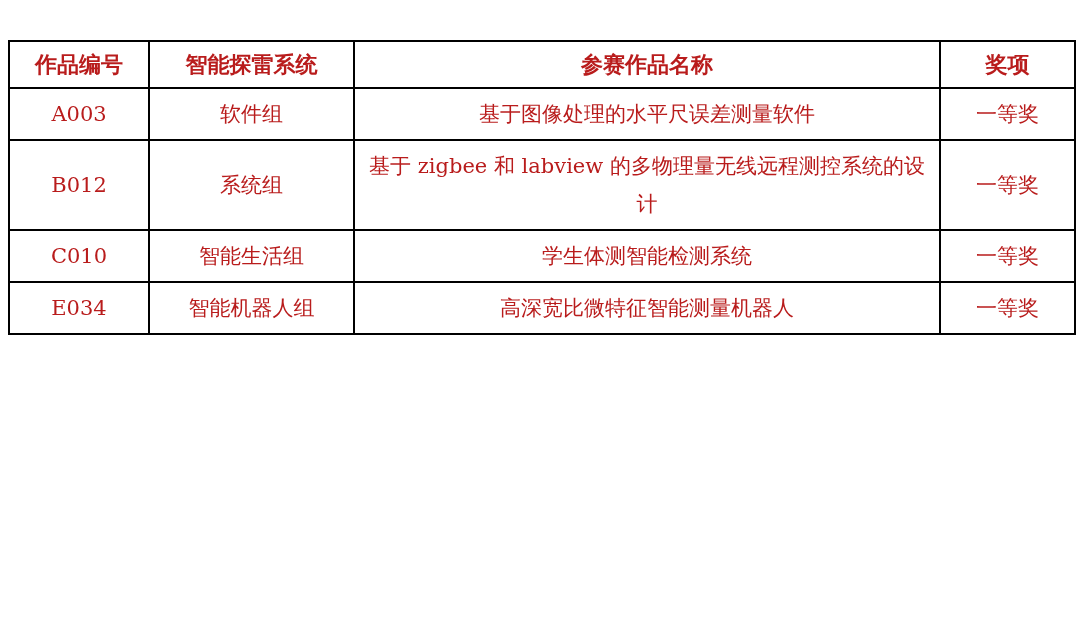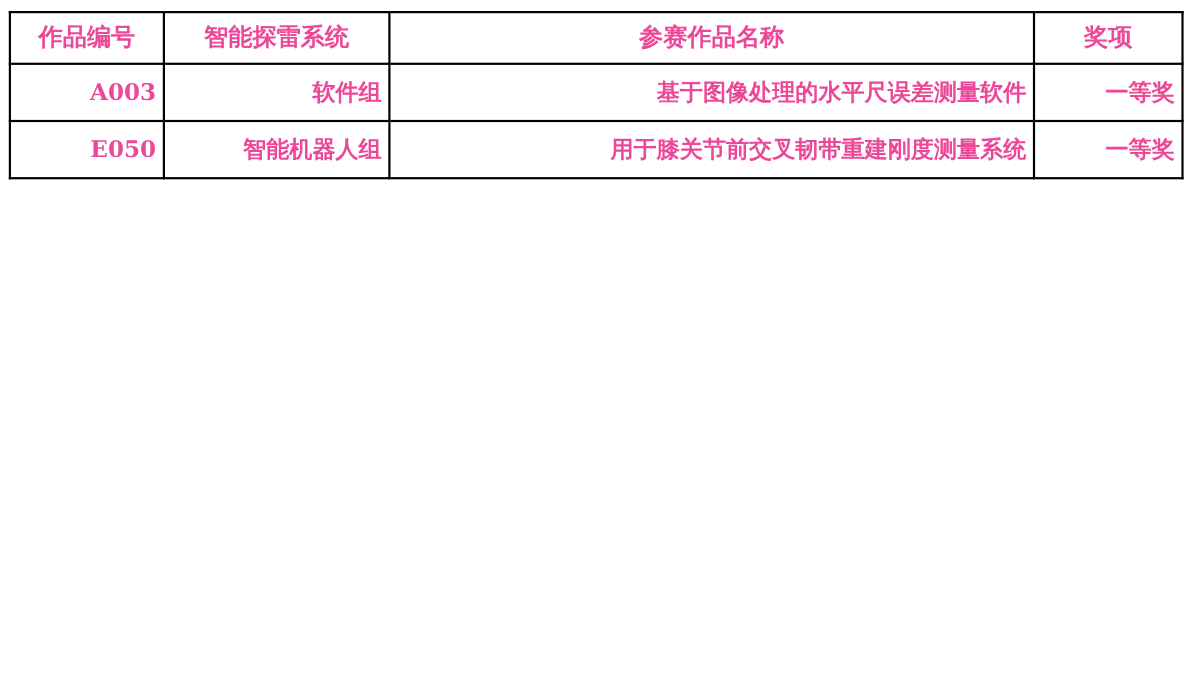--- a/index.html
+++ b/index.html
@@ -16,42 +16,42 @@
     height: 618px;
     padding: 10px 8px 6px 8px;
     background: #ffffff;
   }
   table.award-table {
     border-collapse: collapse;
     table-layout: fixed;
     width: 1066px;
     background: #ffffff;
     font-family: "DejaVu Serif", "Liberation Serif", serif;
-    color: #ec4899;
+    color: #b91c1c;
+    margin-top: 30px;
   }
   table.award-table th,
   table.award-table td {
     border: 2px solid #000000;
     text-align: center;
     vertical-align: middle;
     padding: 6px 6px;
     box-sizing: border-box;
     word-break: break-word;
   }
   table.award-table th {
     font-size: 22px;
     font-weight: bold;
     line-height: 33px;
     padding: 6px 4px;
   }
   table.award-table td {
     font-size: 21px;
-    font-weight: bold;
+    font-weight: normal;
     line-height: 38px;
-    text-align: right;
   }
   col.c-id     { width: 140px; }
   col.c-type   { width: 205px; }
   col.c-name   { width: 586px; }
   col.c-award  { width: 135px; }
 </style>
 </head>
 <body>
 
 <div class="page">
@@ -71,20 +71,32 @@
       </tr>
     </thead>
     <tbody>
         <tr>
           <td>A003</td>
           <td>软件组</td>
           <td>基于图像处理的水平尺误差测量软件</td>
           <td>一等奖</td>
         </tr>
         <tr>
-          <td>E050</td>
+          <td>B012</td>
+          <td>系统组</td>
+          <td>基于 zigbee 和 labview 的多物理量无线远程测控系统的设计</td>
+          <td>一等奖</td>
+        </tr>
+        <tr>
+          <td>C010</td>
+          <td>智能生活组</td>
+          <td>学生体测智能检测系统</td>
+          <td>一等奖</td>
+        </tr>
+        <tr>
+          <td>E034</td>
           <td>智能机器人组</td>
-          <td>用于膝关节前交叉韧带重建刚度测量系统</td>
+          <td>高深宽比微特征智能测量机器人</td>
           <td>一等奖</td>
         </tr>
       </tbody>
   </table>
 </div>
 
 </body></html>

